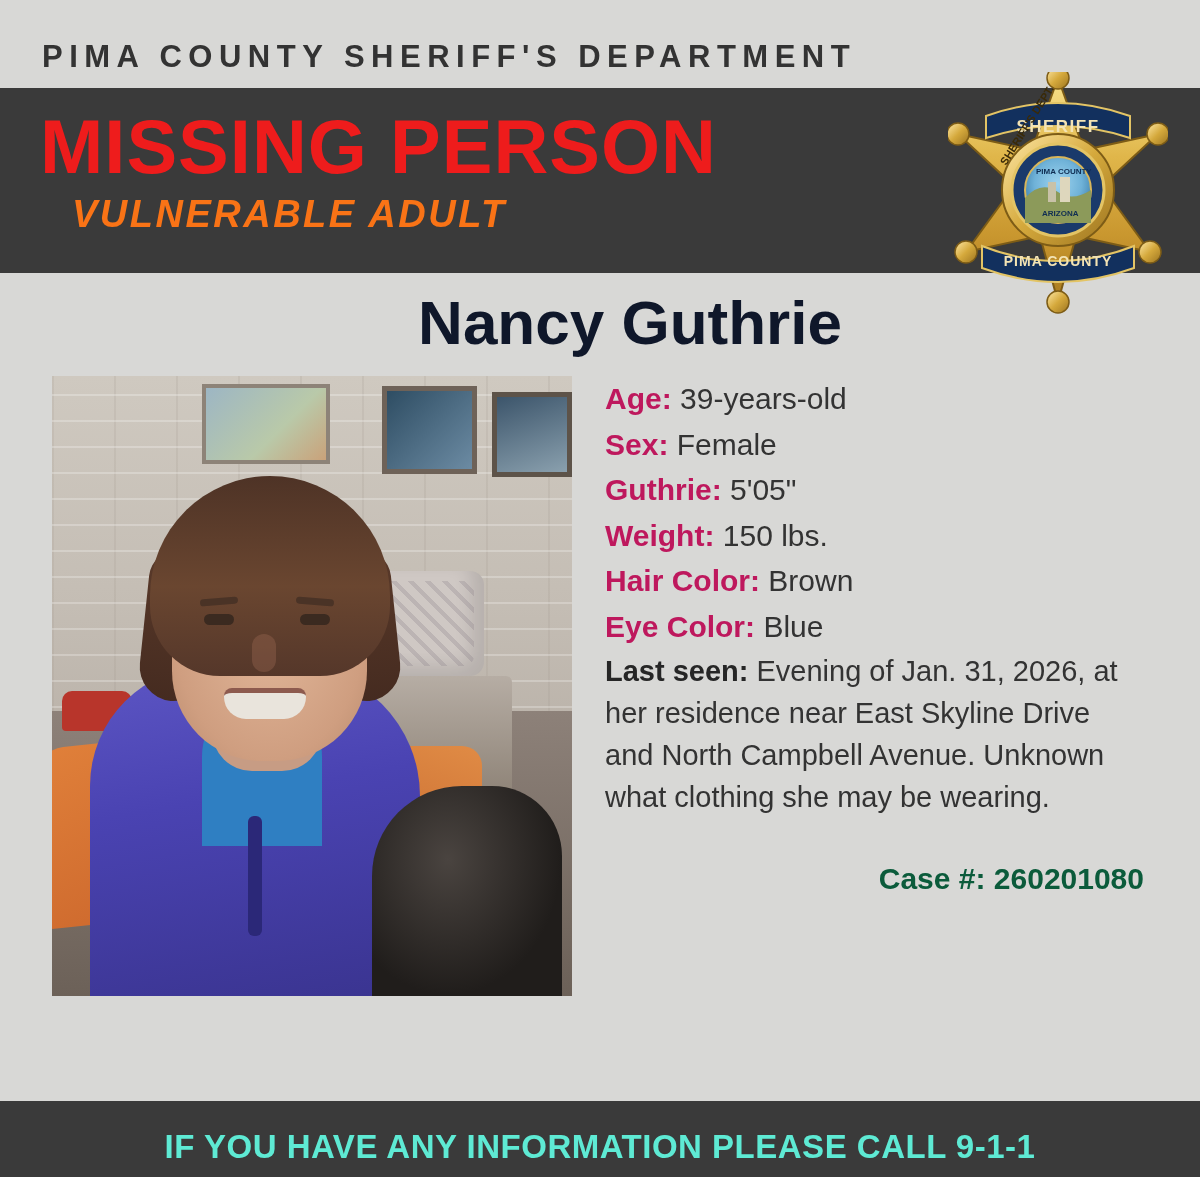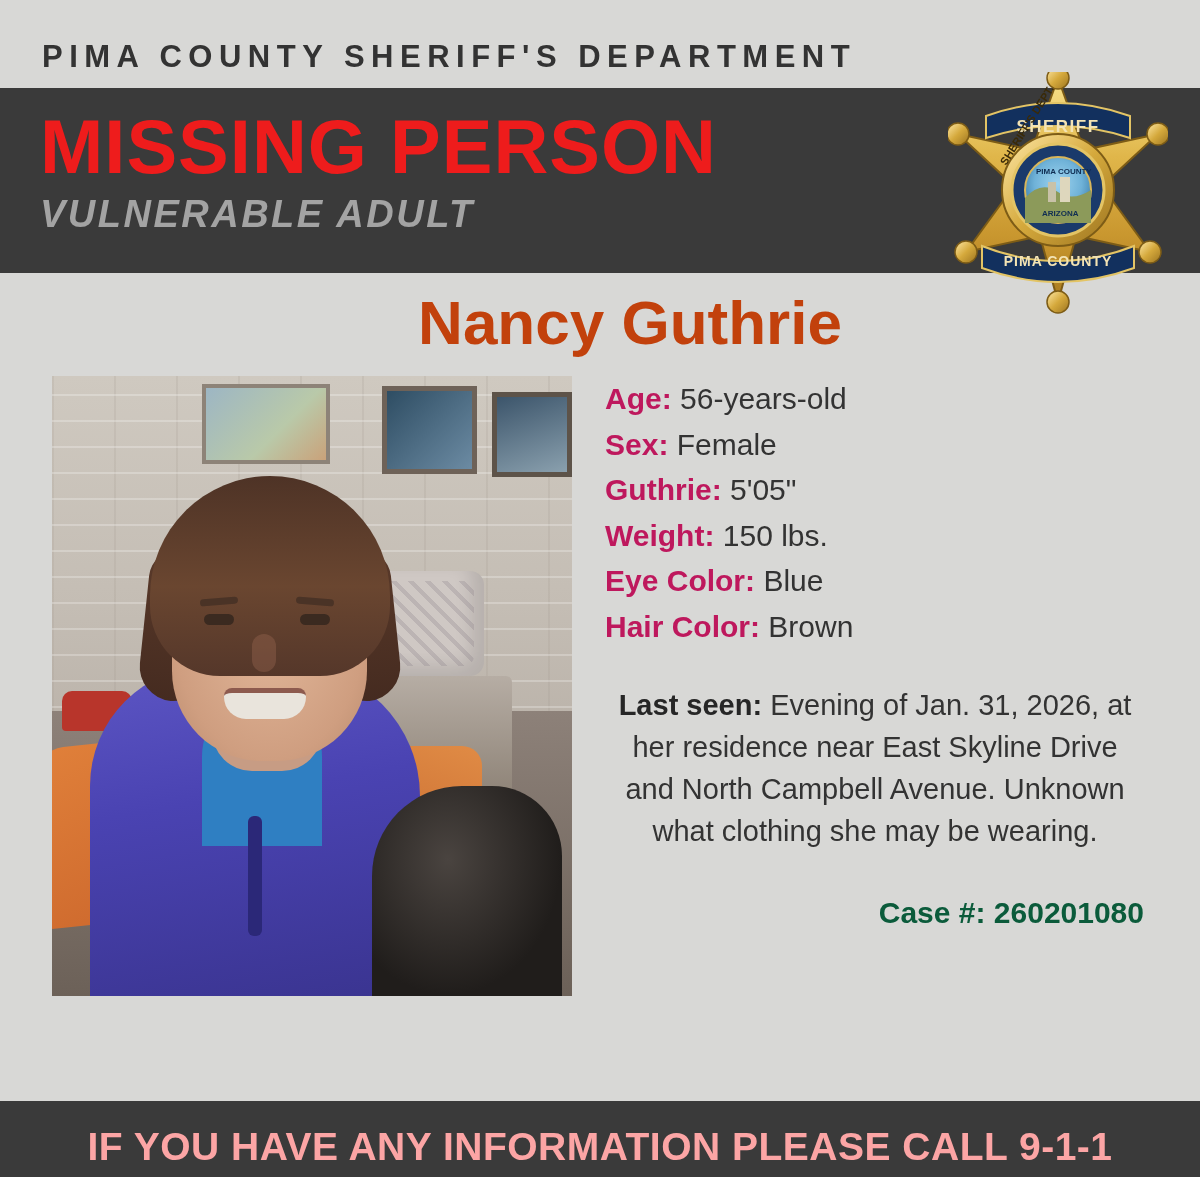--- a/index.html
+++ b/index.html
@@ -59,27 +59,28 @@
   .missing-title {
     color: #ee1c1c;
     font-size: 76px;
     font-weight: bold;
     letter-spacing: 1px;
     line-height: 1;
     padding-top: 12px;
     font-family: "Liberation Sans", sans-serif;
   }
   .vulnerable {
-    color: #a3a3a3;
+    color: #f97316;
     font-size: 38px;
     font-weight: bold;
     font-style: italic;
     letter-spacing: 2.5px;
     padding-top: 8px;
     font-family: "Liberation Sans", sans-serif;
+    margin-left: 32px;
   }
 
   
   .badge-wrap {
     position: absolute;
     right: 32px;
     top: 72px;
     width: 220px;
     height: 245px;
     z-index: 40;
@@ -87,21 +88,21 @@
 
   
   .body-area {
     position: relative;
     height: 828px;
     background: #d8d8d6;
   }
 
   .person-name {
     text-align: center;
-    color: #c2410c;
+    color: #0f172a;
     font-size: 62px;
     font-weight: bold;
     padding-top: 14px;
     padding-left: 60px;
     letter-spacing: 0px;
     font-family: "Liberation Sans", sans-serif;
   }
 
   .content-row {
     display: flex;
@@ -258,27 +259,25 @@
 
   .attr {
     font-size: 30px;
     color: #333333;
     line-height: 1.52;
     font-family: "Liberation Sans", sans-serif;
   }
   .attr b { color: #be185d; }
 
   .last-seen {
-    margin-top: 34px;
     font-size: 29px;
     line-height: 1.45;
     color: #333333;
     max-width: 540px;
     font-family: "Liberation Sans", sans-serif;
-    text-align: center;
   }
   .last-seen b { color: #262626; }
 
   .case {
     margin-top: 44px;
     font-size: 30px;
     color: #0b5b3b;
     font-weight: bold;
     text-align: right;
     padding-right: 10px;
@@ -287,22 +286,22 @@
 
   
   .footer {
     background: #3a3a3a;
     height: 74px;
     display: flex;
     align-items: center;
     justify-content: center;
   }
   .footer-text {
-    color: #fca5a5;
-    font-size: 39px;
+    color: #5eead4;
+    font-size: 33px;
     font-weight: bold;
     letter-spacing: .5px;
     font-family: "Liberation Sans", sans-serif;
   }
 </style>
 </head>
 <body>
 
 <div class="poster">
 
@@ -408,41 +407,41 @@
           <div class="ph-nose"></div>
           <div class="ph-mouth"></div>
           <div class="ph-dog"></div>
         </div>
       </div>
 
       <div class="info-col">
 
         <div class="attr">
           <b>Age:</b>
-          <span>56-years-old</span>
+          <span>39-years-old</span>
         </div>
         <div class="attr">
           <b>Sex:</b>
           <span>Female</span>
         </div>
         <div class="attr">
           <b>Guthrie:</b>
           <span>5'05"</span>
         </div>
         <div class="attr">
           <b>Weight:</b>
           <span>150 lbs.</span>
         </div>
         <div class="attr">
+          <b>Hair Color:</b>
+          <span>Brown</span>
+        </div>
+        <div class="attr">
           <b>Eye Color:</b>
           <span>Blue</span>
-        </div>
-        <div class="attr">
-          <b>Hair Color:</b>
-          <span>Brown</span>
         </div>
 
         <div class="last-seen">
           <b>Last seen:</b><span> Evening of Jan. 31, 2026, at her residence near East Skyline Drive and North Campbell Avenue. Unknown what clothing she may be wearing.</span>
         </div>
 
         <div class="case">Case #: 260201080</div>
 
       </div>
     </div>

